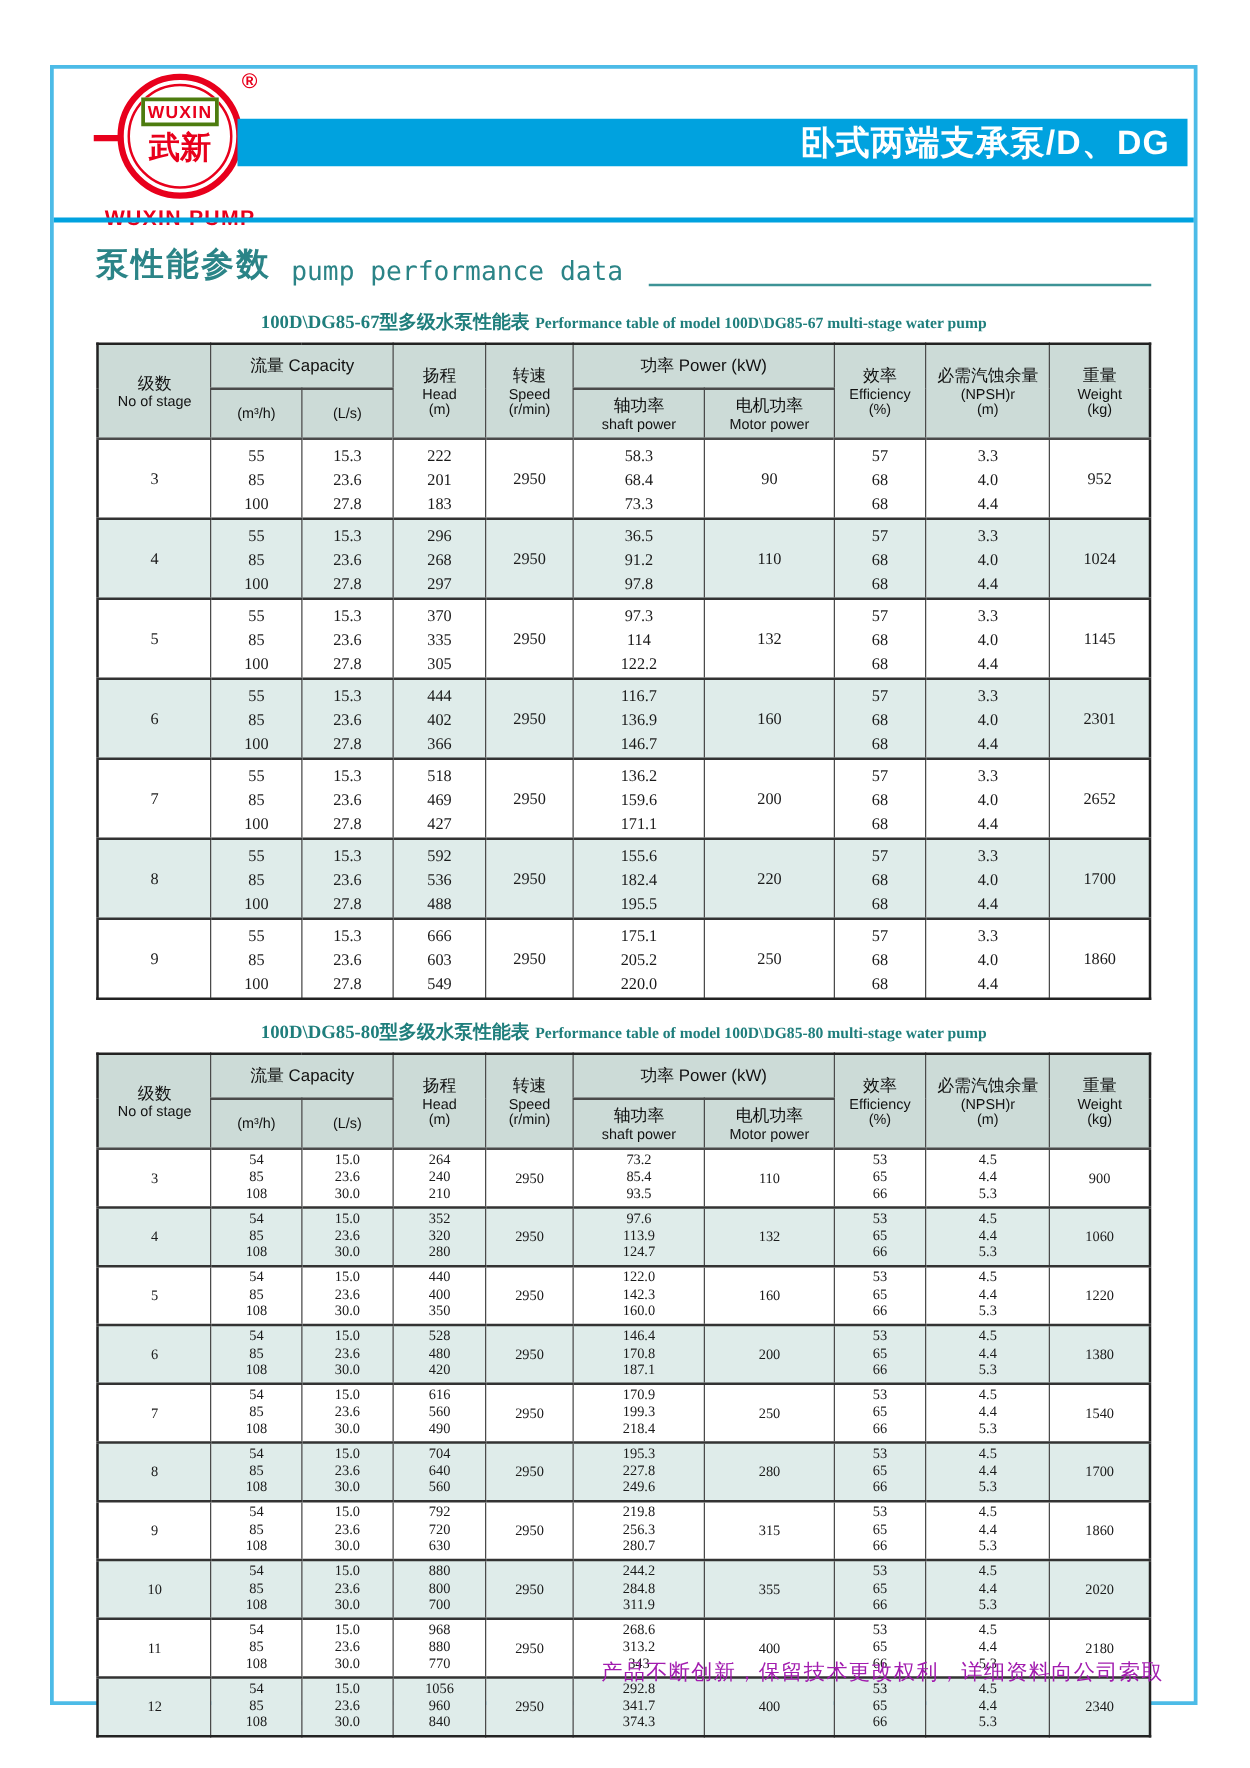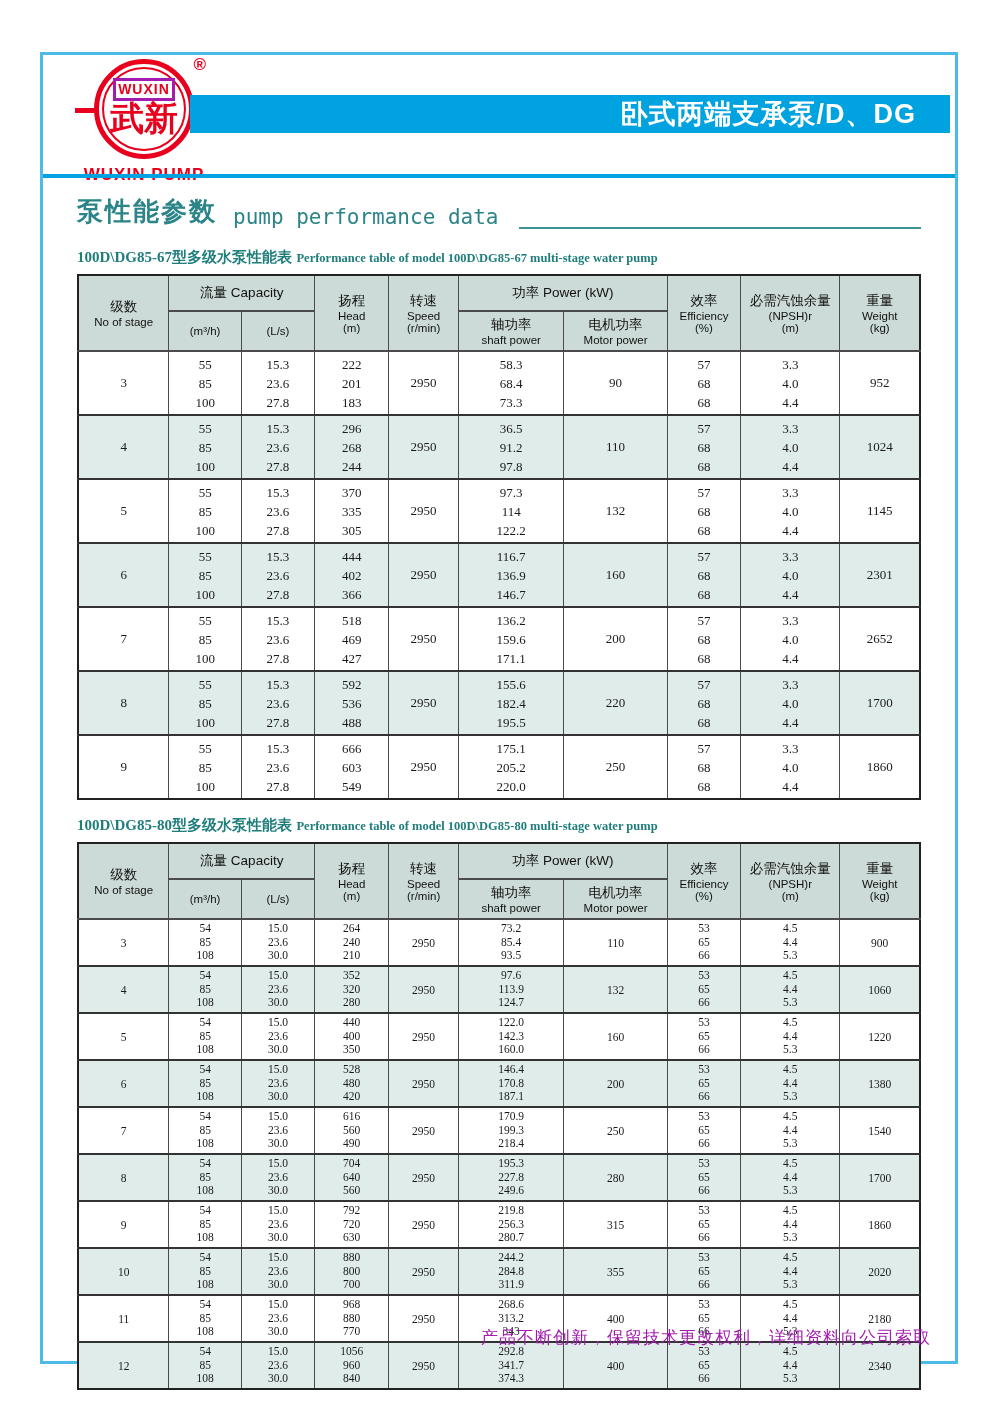--- a/index.html
+++ b/index.html
@@ -5,40 +5,40 @@
   html,body{margin:0;padding:0;background:#ffffff;}
   body{width:1000px;height:1414px;position:relative;font-family:"Liberation Sans",sans-serif;}
   .frame{position:absolute;left:40px;top:52px;width:912px;height:1306px;border:3px solid #4cbbe7;background:#fff;}
 
   
   .logo-wrap{position:absolute;left:25px;top:4px;width:152px;text-align:center;}
   .logo-art{position:relative;width:100px;height:100px;margin:0 auto;}
   .logo-hline{position:absolute;top:49px;left:-19px;right:-25px;height:5px;background:#e8001c;}
   .logo-ring-outer{position:absolute;inset:0;border:5px solid #e8001c;border-radius:50%;background:#fff;}
   .logo-ring-inner{position:absolute;inset:8px;border:2px solid #e8001c;border-radius:50%;}
-  .logo-box{position:absolute;top:19px;left:19px;right:19px;border:3px solid #a21caf;background:#fff;
+  .logo-box{position:absolute;top:19px;left:19px;right:19px;border:3px solid #4d7c0f;background:#fff;
             color:#e8001c;font-weight:bold;font-size:14px;line-height:17px;letter-spacing:1px;}
-  .logo-cn{position:absolute;top:42px;left:0;right:0;color:#e8001c;font-weight:bold;font-size:34px;line-height:34px;}
+  .logo-cn{position:absolute;top:42px;left:0;right:0;color:#e8001c;font-weight:bold;font-size:25px;line-height:34px;}
   .logo-reg{position:absolute;top:-4px;right:-12px;color:#e8001c;font-size:17px;font-weight:bold;}
   .logo-caption{margin-top:6px;color:#e8001c;font-weight:bold;font-size:17px;letter-spacing:1px;}
 
   .banner{position:absolute;left:147px;right:5px;top:40px;height:38px;background:#00a2df;color:#fff;
-          font-size:27px;font-weight:bold;line-height:38px;text-align:right;padding-right:34px;
+          font-size:27px;font-weight:bold;line-height:38px;text-align:right;padding-right:14px;
           box-sizing:border-box;letter-spacing:1px;}
   .header-divider{position:absolute;top:119px;left:0;right:0;height:4px;background:#00a2df;}
 
   
   .content{position:absolute;top:123px;left:0;right:0;bottom:0;padding:0 34px;}
   .section-title{display:flex;align-items:flex-end;margin-top:16px;}
   .st-cn{color:#2b8487;font-size:26px;font-weight:bold;letter-spacing:2px;}
   .st-en{color:#2b8487;font-size:21px;font-weight:normal;margin-left:16px;
          font-family:"DejaVu Sans Mono",monospace;letter-spacing:0px;}
   .st-rule{flex:1;height:2px;background:#3d9396;margin-left:20px;}
 
-  .tbl-title{color:#1f7e7c;margin:16px 0 7px;}
+  .tbl-title{text-align:center;color:#1f7e7c;margin:16px 0 7px;}
   .tbl-title.first{margin-top:19px;}
   .tt-cn{font-size:15px;font-weight:bold;font-family:"Liberation Serif",serif;}
   .tt-en{font-size:12.5px;font-weight:bold;font-family:"Liberation Serif",serif;}
 
   table.perf{width:100%;border-collapse:collapse;table-layout:fixed;border:2px solid #222;}
   .perf th,.perf td{border:1px solid #4a4a4a;text-align:center;vertical-align:middle;padding:0;}
   .perf thead th{background:#ccdbd7;color:#111;font-weight:normal;}
   .perf thead .cn{font-size:13.5px;}
   .perf thead .en{font-size:11.5px;}
   .perf thead tr.hr1 th{height:34px;}
@@ -187,21 +187,21 @@
                 <div class="ln">100</div>
               </td>
     <td>
                 <div class="ln">15.3</div>
                 <div class="ln">23.6</div>
                 <div class="ln">27.8</div>
               </td>
     <td>
                 <div class="ln">296</div>
                 <div class="ln">268</div>
-                <div class="ln">244</div>
+                <div class="ln">297</div>
               </td>
     <td>2950</td>
     <td>
                 <div class="ln">36.5</div>
                 <div class="ln">91.2</div>
                 <div class="ln">97.8</div>
               </td>
     <td>110</td>
     <td>
                 <div class="ln">57</div>

